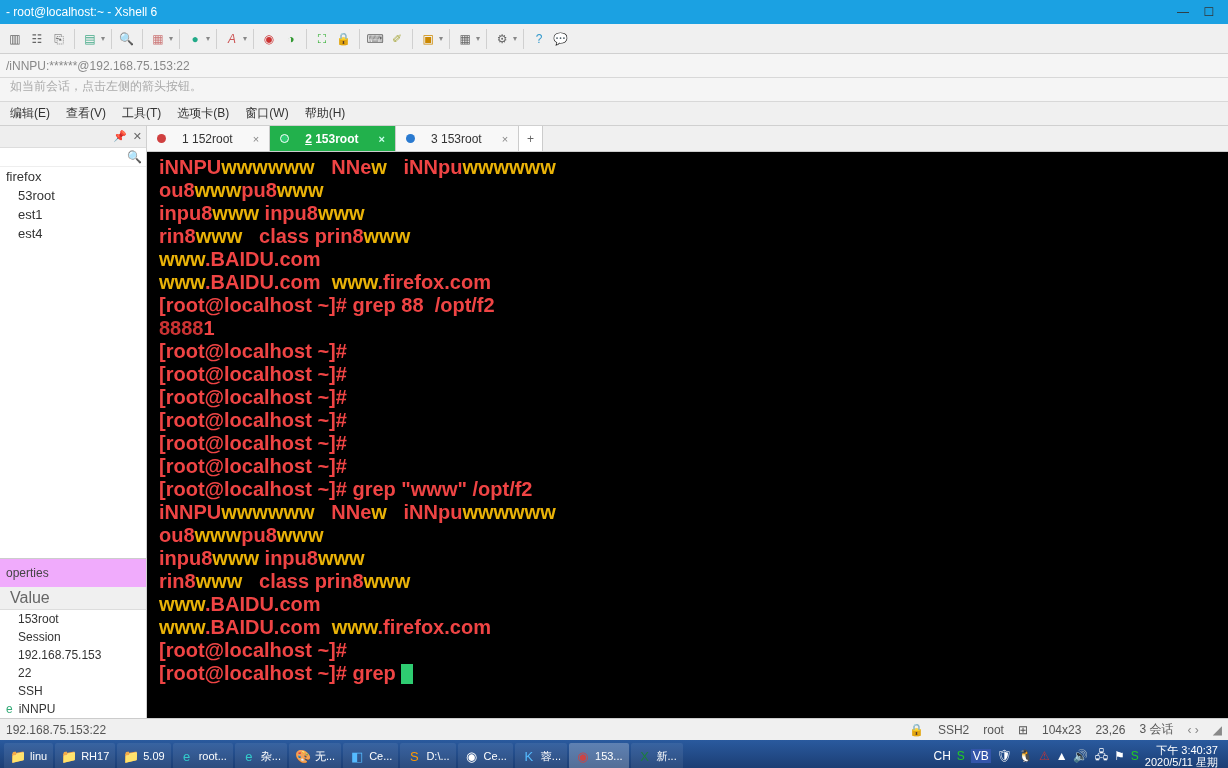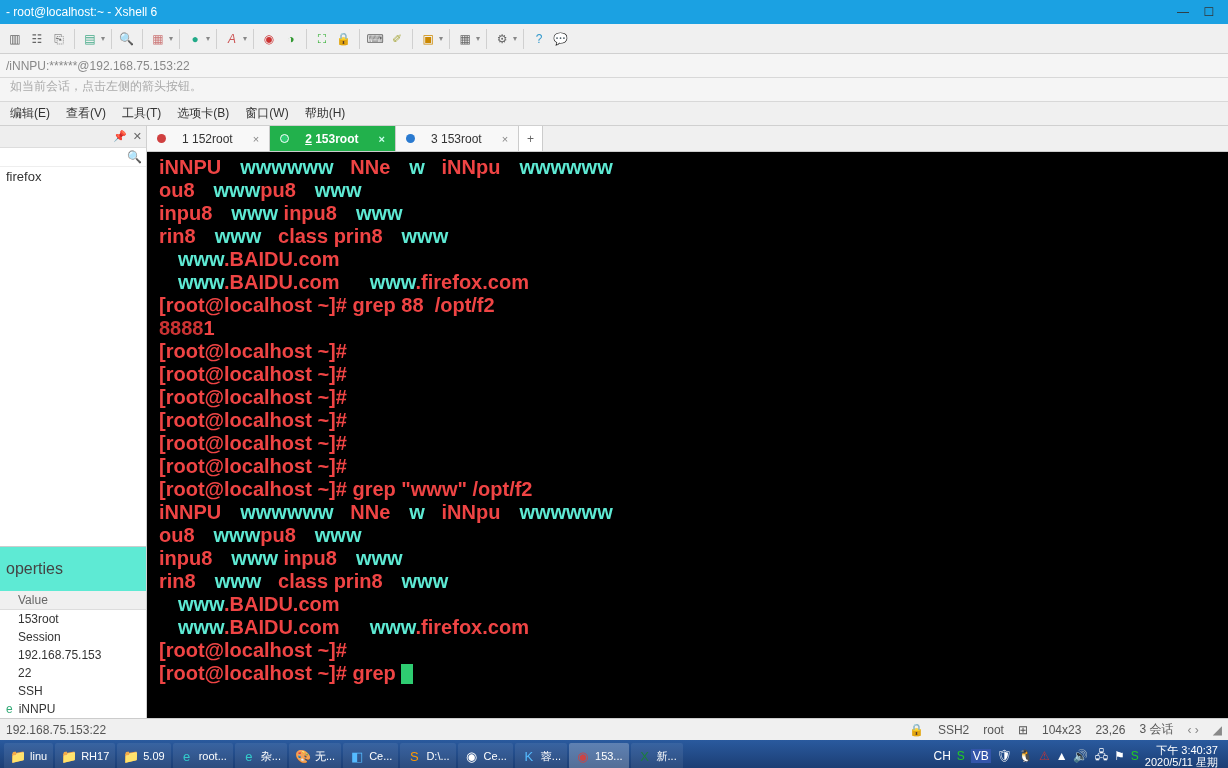--- a/index.html
+++ b/index.html
@@ -21,37 +21,37 @@
 
 .mainrow { display: flex; height: 592px; }
 .leftcol { width: 147px; background: #f8f8f8; display: flex; flex-direction: column; border-right: 1px solid #d0d0d0; }
 .panelhdr { height: 22px; background: #eee; border-bottom: 1px solid #ddd; display: flex; align-items: center; justify-content: flex-end; padding: 0 4px; gap: 6px; color: #666; font-size: 11px; }
 .treebox { flex: 1; background: #fff; overflow: hidden; }
 .treebox .hdr { display: flex; align-items: center; justify-content: flex-end; padding: 2px 4px; color: #888; border-bottom: 1px solid #eee; }
 .treeitem { padding: 2px 4px; color: #333; font-size: 13px; }
 .ti1 { padding-left: 6px; } .ti2 { padding-left: 18px; }
 
 .propbox { background: #fff; border-top: 1px solid #ccc; }
-.prophdr { background: #5eead4; padding: 13px 6px; font-size: 16px; color: #444; }
-.propsub { background: #f0f0f0; padding: 2px 18px; font-size: 12px; color: #666; border-bottom: 1px solid #ddd; }
+.prophdr { background: #f0abfc; padding: 7px 6px; font-size: 12px; color: #444; }
+.propsub { background: #f0f0f0; padding: 2px 10px; font-size: 16px; color: #666; border-bottom: 1px solid #ddd; }
 .proprow { padding: 2px 18px; font-size: 12px; color: #333; }
 
 .rightcol { flex: 1; display: flex; flex-direction: column; background: #fff; }
 .tabbar { height: 26px; background: #f0f0f0; display: flex; align-items: stretch; border-bottom: 1px solid #ccc; }
 .tab { display: flex; align-items: center; gap: 16px; padding: 0 10px; font-size: 12px; border-right: 1px solid #ccc; background: #f8f8f8; color: #333; position: relative; }
 .tab.active { background: #22b14c; color: #fff; font-weight: bold; }
 .tab .dot { width: 9px; height: 9px; border-radius: 50%; }
 .dot.red { background: #d04040; } .dot.green { background: #fff; } .dot.blue { background: #2a7ad0; }
 .tab.active .dot.green { background: #2ecc71; border: 1px solid #fff; }
 .tab .x { color: #888; margin-left: 4px; font-size: 11px; }
 .tab.active .x { color: #cfe; }
 .tabadd { width: 24px; display: flex; align-items: center; justify-content: center; color: #666; border-right: 1px solid #ccc; background: #fff;}
 
 .term { flex: 1; background: #000; color: #ccc; font-family: "Consolas", "Courier New", monospace; font-size: 20px; line-height: 23px; padding: 4px 12px 8px 12px; overflow: hidden; white-space: pre; font-weight: bold; }
-.term .w { color: #ef4444; } .term .y { color: #5eead4; margin-left: 19px; } .term .r { color: #cc3333; }
+.term .w { color: #ef4444; } .term .y { color: #eab308; } .term .r { color: #cc3333; }
 .term .cur { display: inline-block; width: 12px; height: 20px; background: #2ecc71; vertical-align: text-bottom; }
 
 .statusbar { height: 22px; background: #f0f0f0; display: flex; align-items: center; padding: 0 6px; font-size: 12px; color: #555; border-top: 1px solid #ccc; gap: 14px; }
 .statusbar .spacer { flex: 1; }
 .statusbar .lock { color: #c9a227; }
 
 .taskbar { height: 32px; background: linear-gradient(#2a5a9e, #1a3a6e); display: flex; align-items: center; padding: 0 4px; gap: 2px; color: #fff; font-size: 11px; }
 .taskbtn { height: 26px; display: flex; align-items: center; gap: 4px; padding: 0 6px; background: rgba(255,255,255,0.08); border-radius: 2px; }
 .taskbtn.active { background: rgba(255,255,255,0.25); }
 .taskbtn .ico { width: 16px; height: 16px; display: inline-flex; align-items: center; justify-content: center; font-size: 13px; }
@@ -131,20 +131,25 @@
   <div class="leftcol">
     <div class="panelhdr">
       <span>📌</span>
       <span>✕</span>
     </div>
     <div class="treebox">
       <div class="hdr">
           <span>🔍</span>
         </div>
       <div class="treeitem ti1">firefox</div>
+      <div id="sessitems">
+          <div class="treeitem ti2">53root</div>
+          <div class="treeitem ti2">est1</div>
+          <div class="treeitem ti2">est4</div>
+        </div>
     </div>
     <div class="propbox">
       <div class="prophdr">operties</div>
       <div class="propsub">Value</div>
       <div id="proprows">
           <div class="proprow">153root</div>
           <div class="proprow">Session</div>
           <div class="proprow">192.168.75.153</div>
           <div class="proprow">22</div>
           <div class="proprow">SSH</div>

